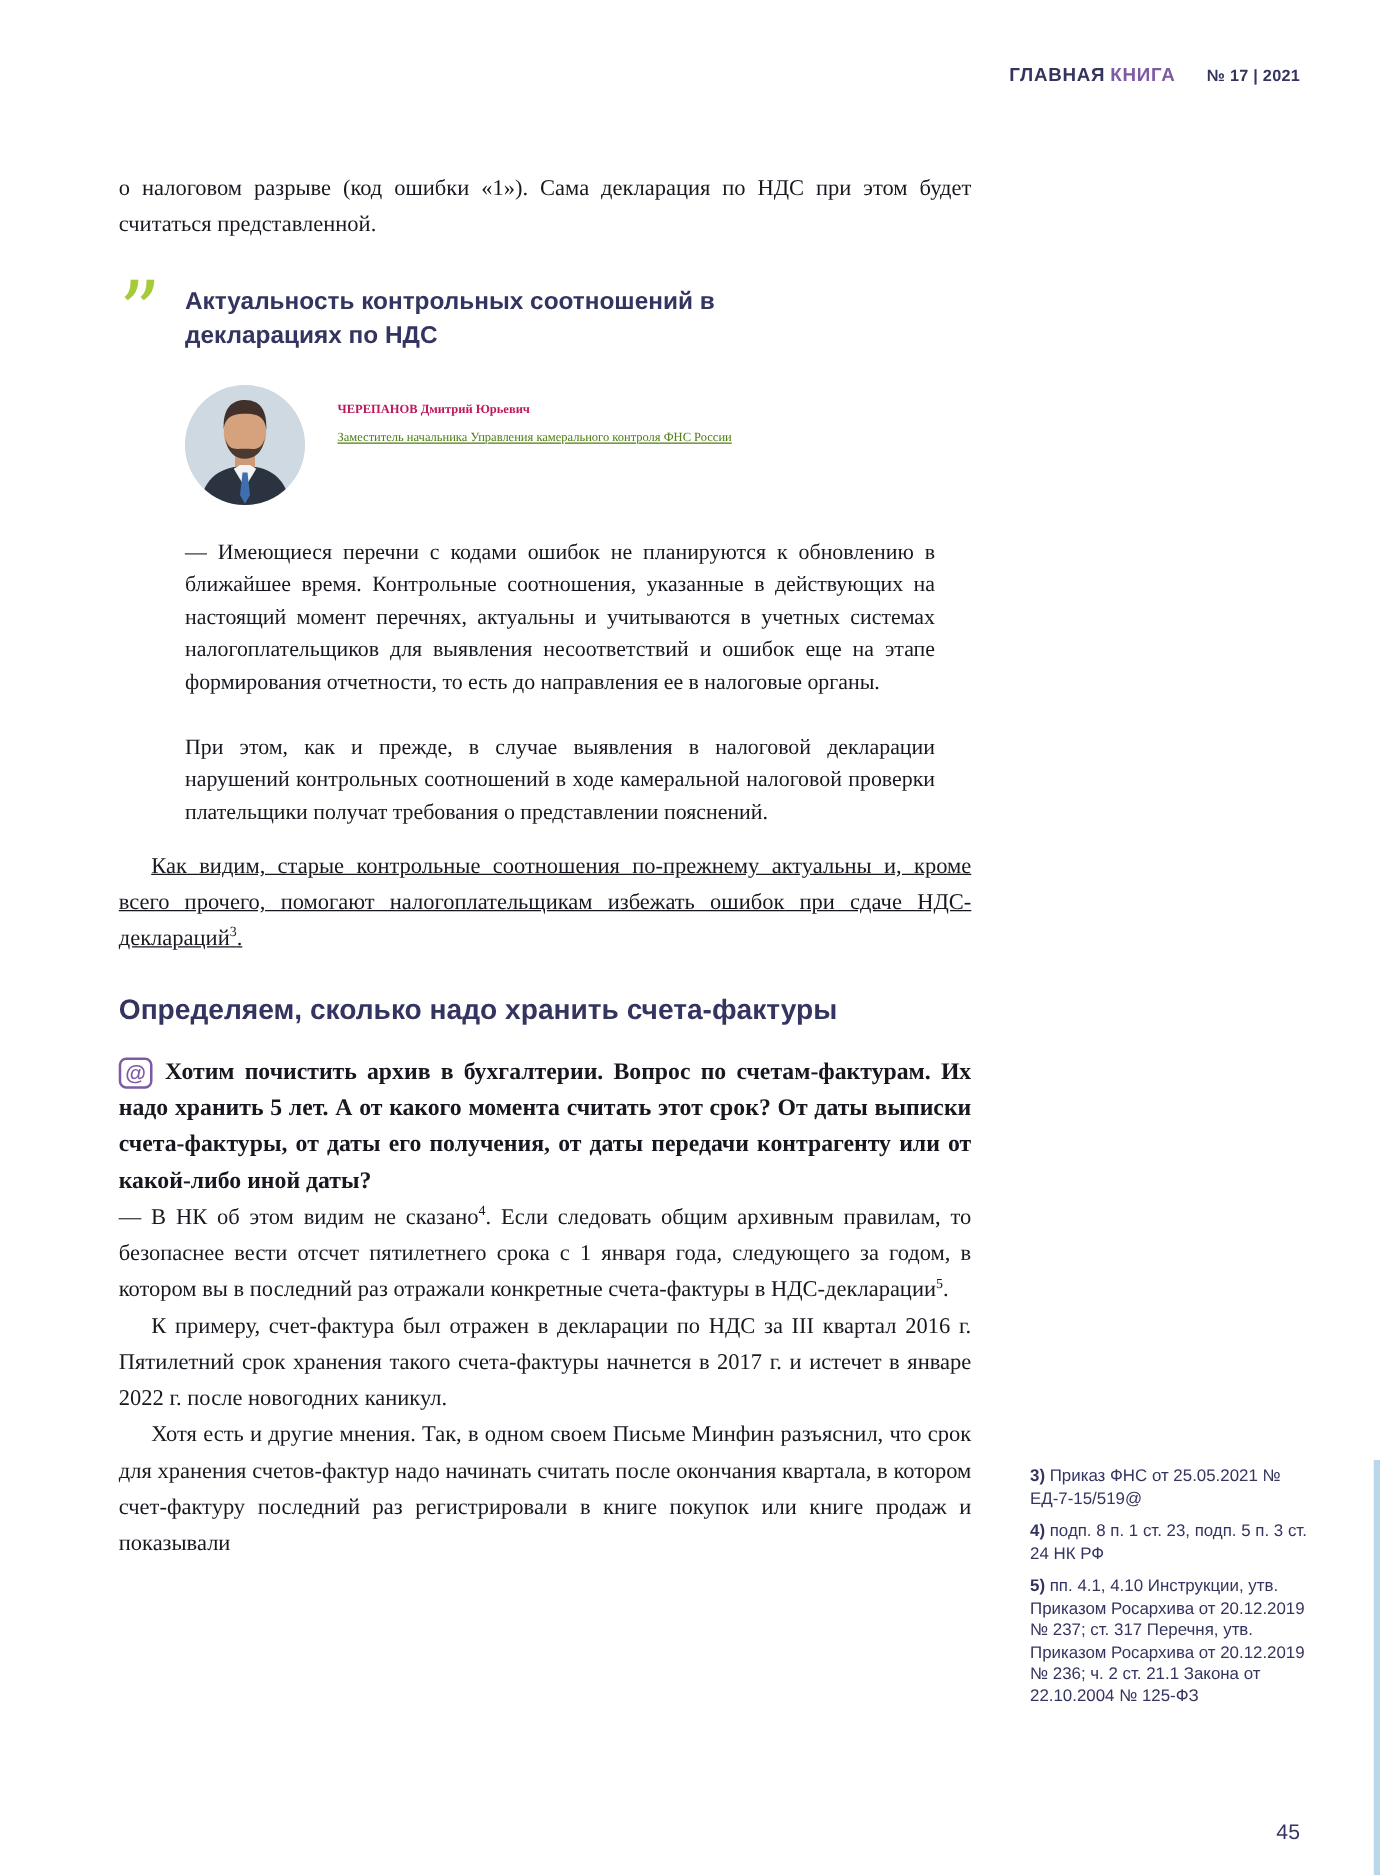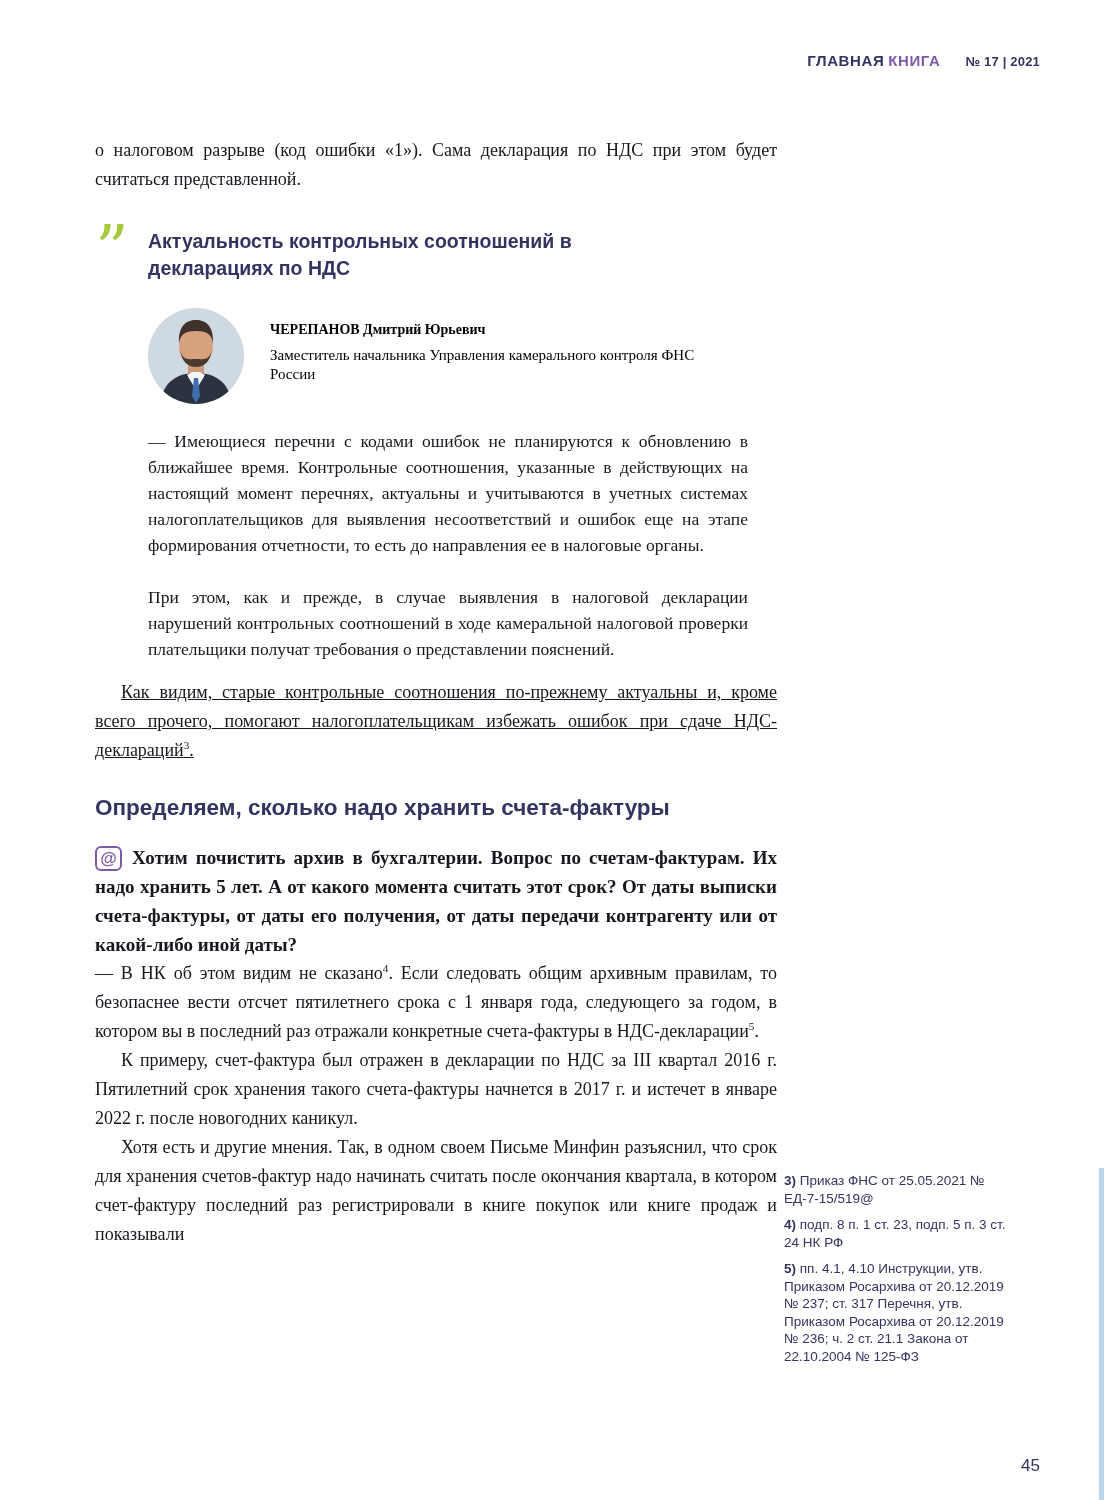--- a/index.html
+++ b/index.html
@@ -68,22 +68,22 @@
   .person { display: flex; margin-left: 53px; margin-top: 26px; align-items: flex-start; }
   .avatar {
     width: 96px; height: 96px;
     border-radius: 50%;
     overflow: hidden;
     flex: 0 0 96px;
     background: #d3dbe2;
   }
   .avatar svg { display: block; width: 96px; height: 96px; }
   .person-info { margin-left: 26px; padding-top: 14px; }
-  .person-name { font-weight: bold; font-size: 14px; color: #000000; margin-bottom: 8px; }
-  .person-role { font-size: 15px; line-height: 19px; max-width: 430px; color: #000000; }
+  .person-name { font-weight: bold; font-size: 10px; color: #be185d; margin-bottom: 8px; }
+  .person-role { font-size: 10px; line-height: 19px; max-width: 430px; color: #4d7c0f; text-decoration: underline; }
   .quote-body {
     margin-left: 53px;
     margin-top: 24px;
     width: 600px;
     font-size: 17.5px;
     line-height: 26px;
     text-align: justify;
     hyphens: auto;
   }
   .quote-body.second { margin-top: 26px; }
@@ -124,21 +124,21 @@
   }
   sup {
     font-size: 0.62em;
     vertical-align: super;
     line-height: 0;
   }
 
   
   .footnotes {
     position: absolute;
-    left: 784px;
+    left: 824px;
     top: 1172px;
     width: 224px;
     font-family: "Liberation Sans", sans-serif;
     font-size: 13.5px;
     line-height: 17.5px;
     color: #343460;
   }
   .footnote { margin-bottom: 9px; }
   .footnote b { font-weight: bold; }
 

